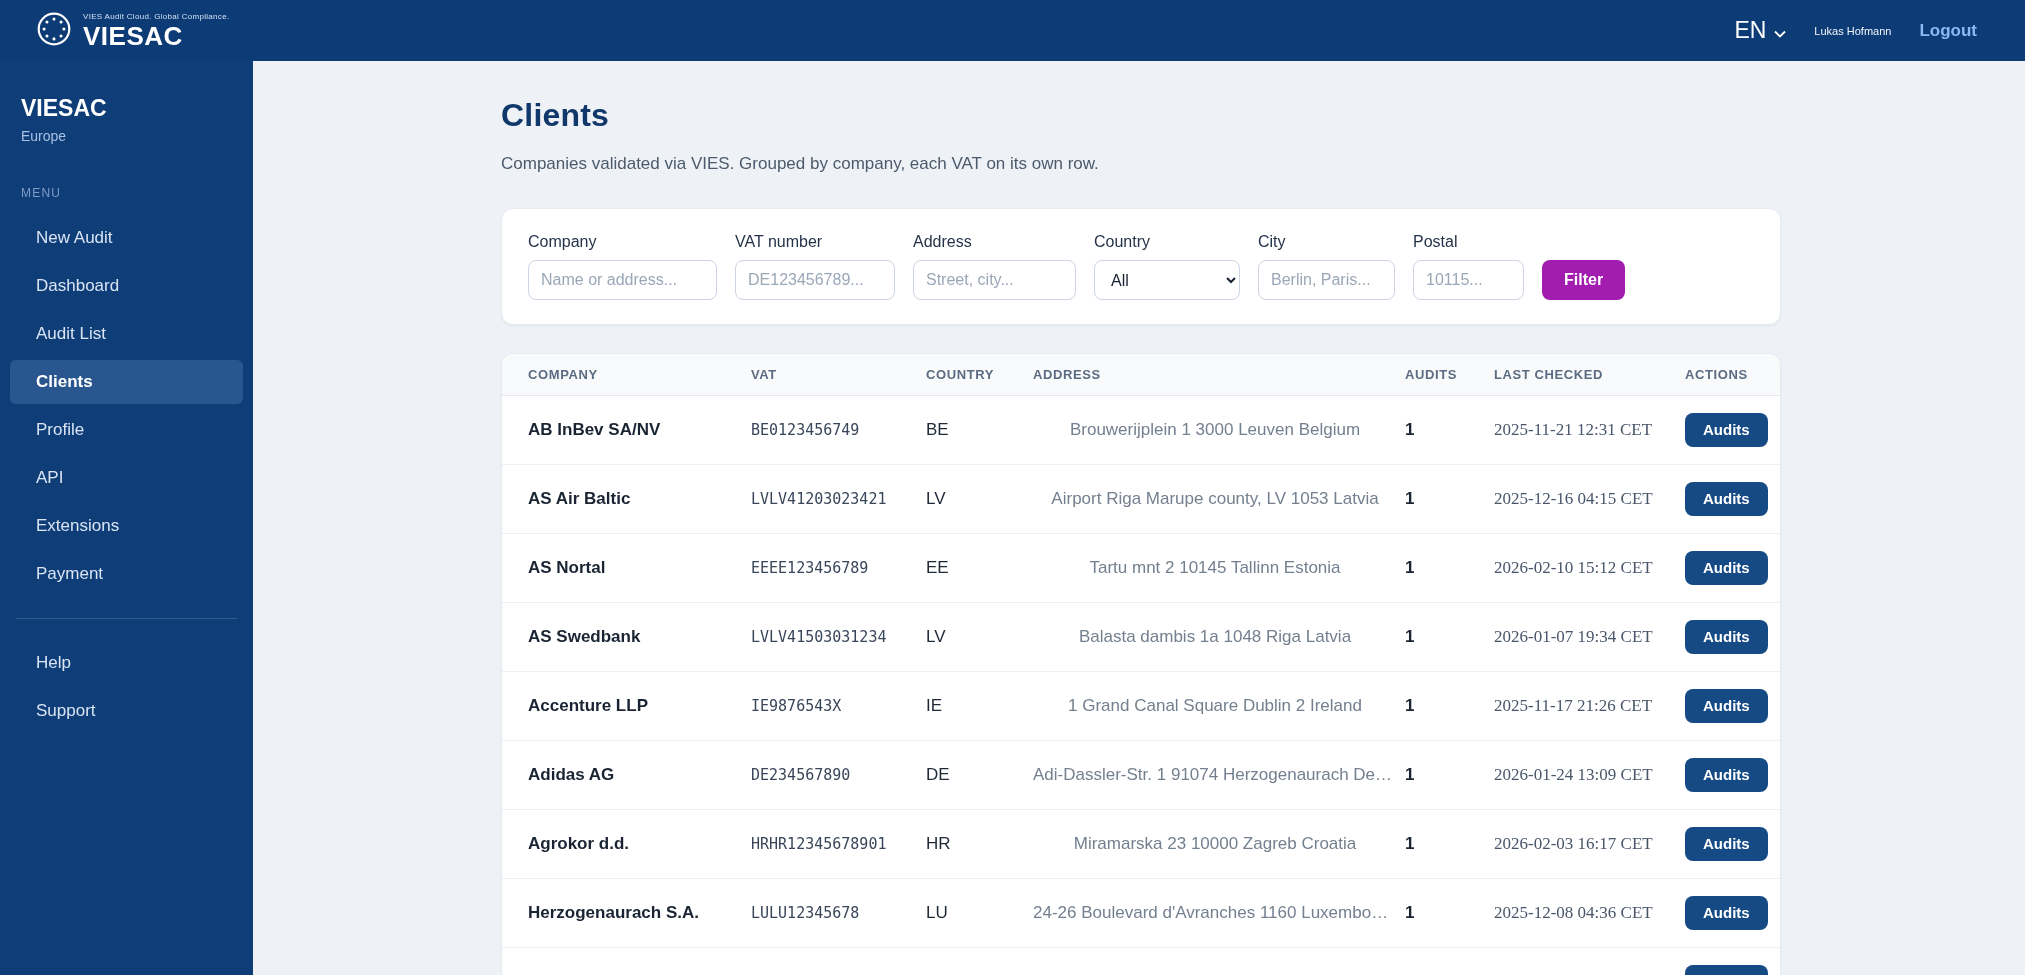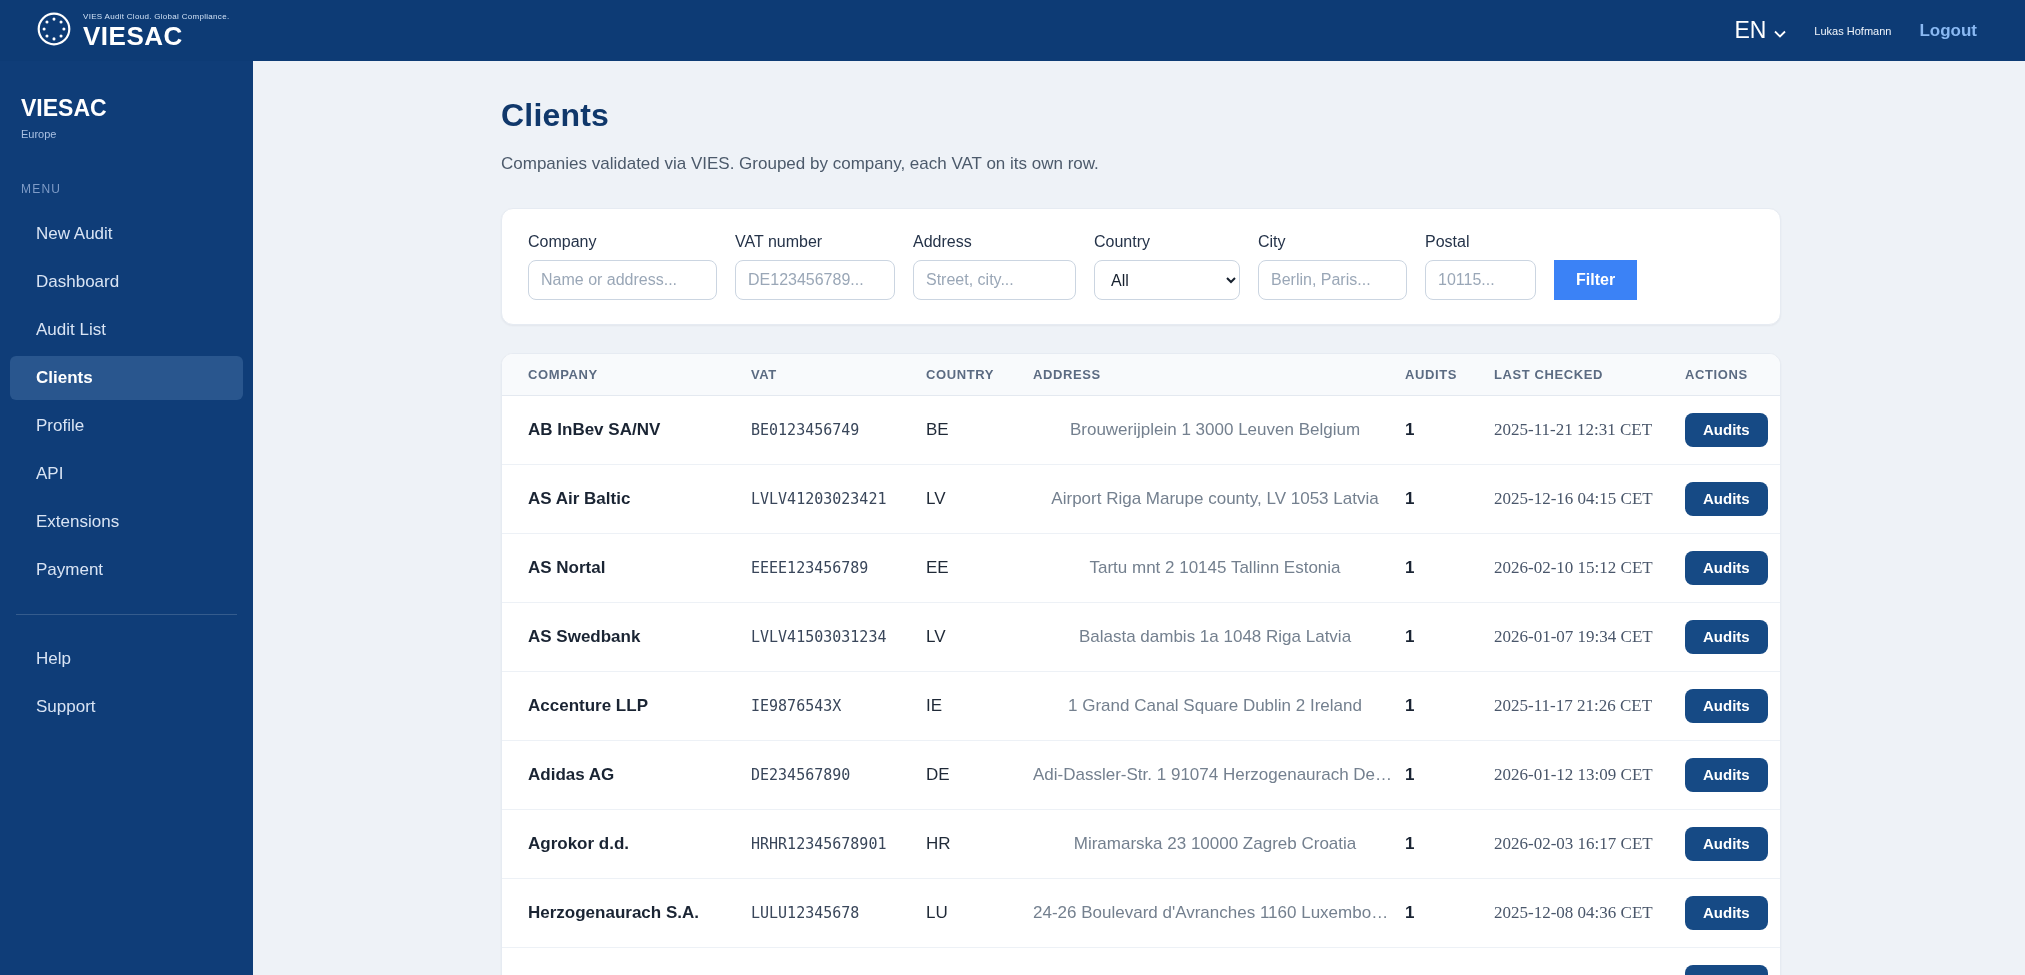--- a/index.html
+++ b/index.html
@@ -15,42 +15,42 @@
   .topbar-right { display:flex; align-items:center; gap:28px; }
   .lang { display:flex; align-items:center; gap:8px; color:#fff; font-size:23px; cursor:pointer; }
   .user-name { color:#f0f5fb; font-size:11px; }
   .logout { color:#8ab9f3; font-size:17px; font-weight:bold; cursor:pointer; }
 
   
   .app { display:flex; height:914px; }
   .sidebar { width:253px; background:#0f3d78; padding-top:34px; flex-shrink:0; }
   .side-brand { padding:0 21px; }
   .side-brand .name { color:#fff; font-size:23px; font-weight:bold; }
-  .side-brand .region { color:#a9c0e2; font-size:11px; margin-top:6px; }
+  .side-brand .region { color:#a9c0e2; font-size:14px; margin-top:6px; }
   .menu-label { padding:0 21px; margin-top:42px; font-size:12px; letter-spacing:1.2px; color:#7f9cc7; }
   .nav { margin-top:16px; }
   .nav-item { margin:0 10px 4px 10px; padding:0 26px; height:44px; display:flex; align-items:center; border-radius:6px; color:#d9e4f4; font-size:17px; cursor:pointer; }
   .nav-item.active { background:#29568e; color:#fff; font-weight:bold; }
   .side-divider { border-top:1px solid rgba(255,255,255,.16); margin:22px 16px; }
 
   
   .main { flex:1; padding:36px 0 0 248px; overflow:hidden; }
   .content { width:1280px; }
   .page-title { font-size:32px; font-weight:bold; color:#10386b; letter-spacing:.2px; }
   .page-sub { margin-top:20px; font-size:17px; color:#4c5a6b; }
   .card { background:#fff; border:1px solid #e6ebf2; border-radius:12px; box-shadow:0 1px 2px rgba(16,24,40,.05); }
 
   
   .filter-card { margin-top:34px; padding:24px 26px; display:flex; gap:18px; align-items:flex-end; }
   .field { display:flex; flex-direction:column; }
   .field label { font-size:16px; color:#253349; margin-bottom:9px; }
   .field input, .field select { height:40px; border:1px solid #cbd5e1; border-radius:8px; padding:0 12px; font-size:16px; font-family:inherit; color:#16202e; background:#fff; }
   .field input::placeholder { color:#9aa7b7; }
-  .w-company{width:189px}.w-vat{width:160px}.w-address{width:163px}.w-country{width:146px}.w-city{width:149px}.w-postal{width:111px}
-  .filter-btn { height:40px; padding:8px 22px; background:#3b82f6; color:#fff; border:none; border-radius:0; font-size:16px; font-weight:bold; cursor:pointer; font-family:inherit; }
+  .w-company{width:189px}.w-vat{width:160px}.w-address{width:163px}.w-country{width:146px}.w-city{width:137px}.w-postal{width:111px}
+  .filter-btn { height:40px; padding:8px 22px; background:#a21caf; color:#fff; border:none; border-radius:8px; font-size:16px; font-weight:bold; cursor:pointer; font-family:inherit; }
 
   
   .table-card { margin-top:28px; overflow:hidden; }
   table { width:100%; border-collapse:collapse; table-layout:fixed; }
   thead th { height:41px; background:#f8fafc; border-bottom:1px solid #e4e9f0; font-size:13px; font-weight:bold; letter-spacing:.6px; color:#5b6b82; text-align:left; padding:0 8px 0 0; text-transform:uppercase; }
   th:first-child, td:first-child { padding-left:26px; }
   tbody td { height:69px; border-top:1px solid #edf1f6; font-size:17px; padding:0 8px 0 0; vertical-align:middle; }
   tbody tr:first-child td { border-top:none; }
   .c-company { font-weight:bold; color:#1a2433; }
   .c-vat { font-family:"DejaVu Sans Mono","Liberation Mono",monospace; font-size:15px; color:#39465a; }
@@ -246,21 +246,21 @@
     <td class="c-audits">1</td>
     <td class="c-last">2025-11-17 21:26 CET</td>
     <td class="c-actions"><button class="audits-btn">Audits</button></td>
   </tr>
               <tr>
     <td class="c-company">Adidas AG</td>
     <td class="c-vat">DE234567890</td>
     <td class="c-country">DE</td>
     <td class="c-address">Adi-Dassler-Str. 1 91074 Herzogenaurach Deutsch...</td>
     <td class="c-audits">1</td>
-    <td class="c-last">2026-01-12 13:09 CET</td>
+    <td class="c-last">2026-01-24 13:09 CET</td>
     <td class="c-actions"><button class="audits-btn">Audits</button></td>
   </tr>
               <tr>
     <td class="c-company">Agrokor d.d.</td>
     <td class="c-vat">HRHR12345678901</td>
     <td class="c-country">HR</td>
     <td class="c-address">Miramarska 23 10000 Zagreb Croatia</td>
     <td class="c-audits">1</td>
     <td class="c-last">2026-02-03 16:17 CET</td>
     <td class="c-actions"><button class="audits-btn">Audits</button></td>

